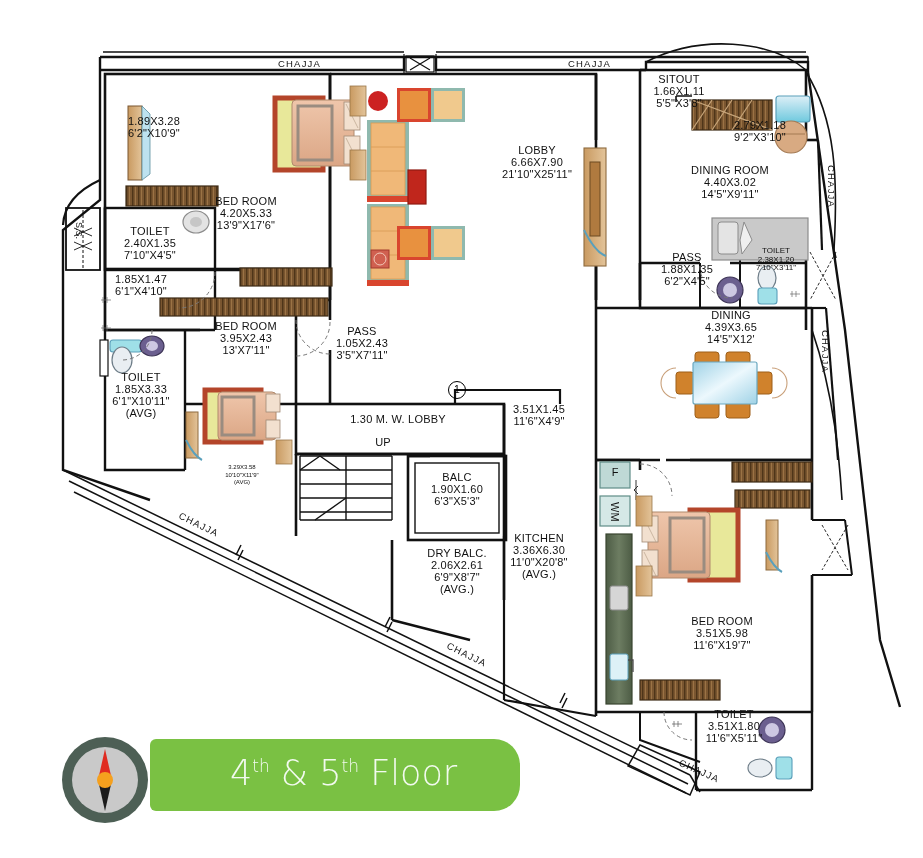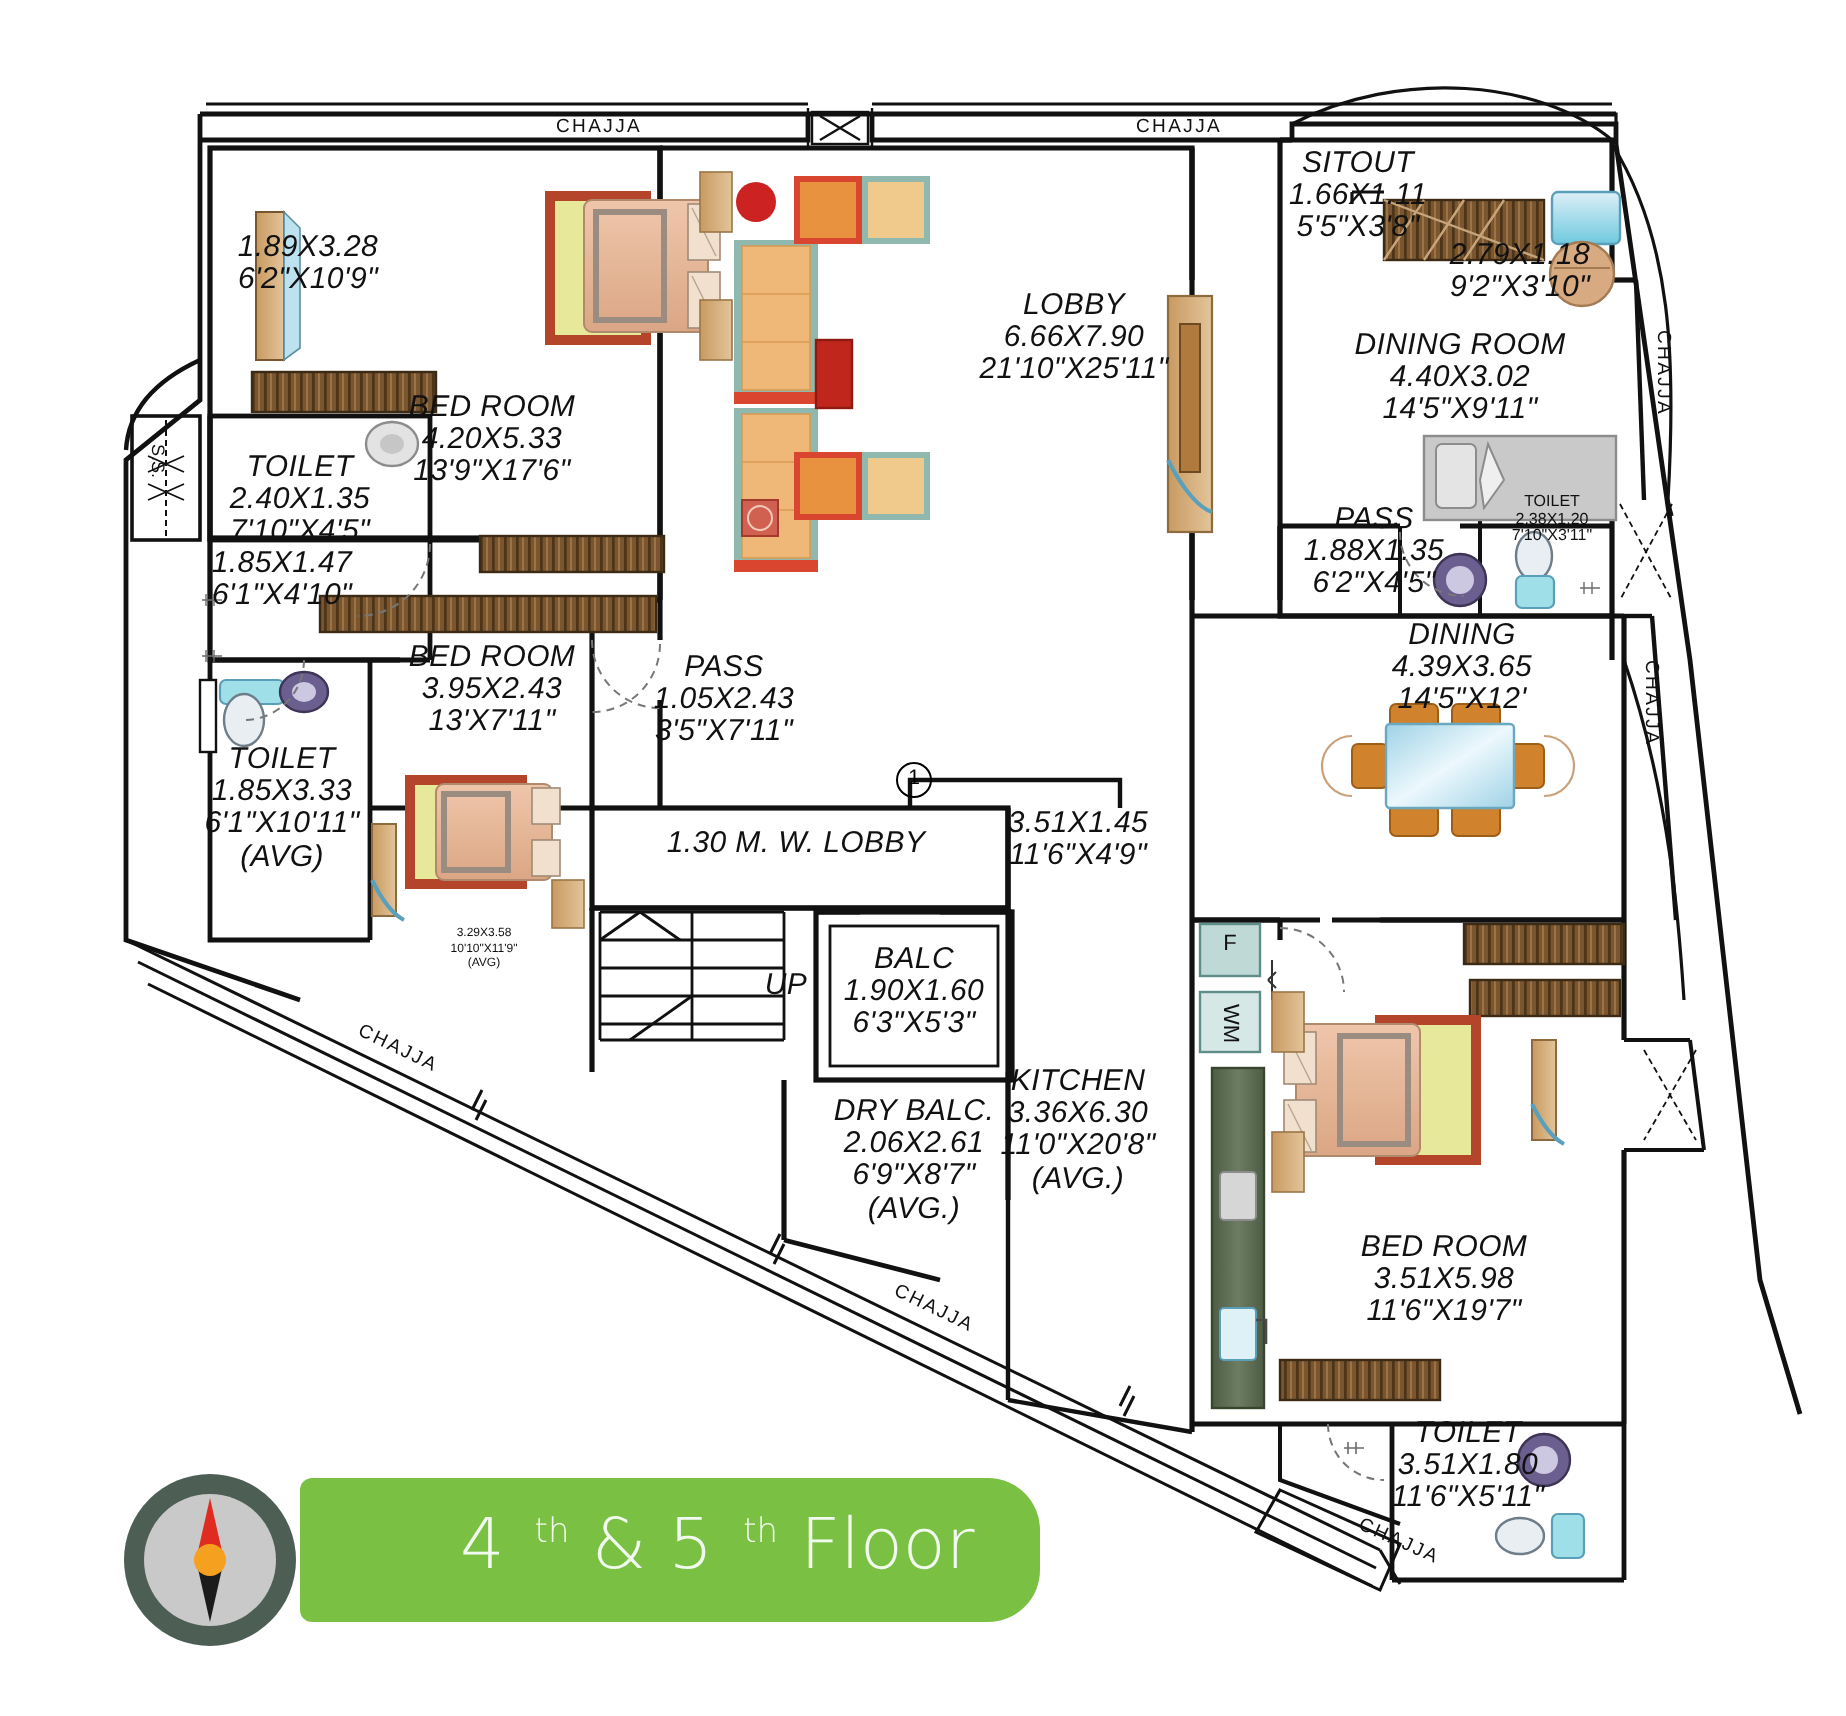--- a/index.html
+++ b/index.html
@@ -5,36 +5,36 @@
   html,body{margin:0;padding:0;background:#ffffff;}
   body{width:923px;height:858px;position:relative;overflow:hidden;
        font-family:"Liberation Sans", sans-serif;color:#000;}
   #plan{position:absolute;left:0;top:0;width:923px;height:858px;}
   .lbl{position:absolute;text-align:center;line-height:1.08;white-space:nowrap;
        font-family:"Liberation Sans", sans-serif;color:#111;}
   .lbl .l1{display:block;font-weight:400;}
   .lbl .l2{display:block;}
   .lbl .l3{display:block;}
   .lbl .l4{display:block;}
-  .rm{font-size:15px;letter-spacing:.2px;font-style:italic;}
+  .rm{font-size:11px;letter-spacing:.2px;}
   .rm-sm{font-size:11px;}
   .rm-xs{font-size:8px;}
   .rm-tiny{font-size:6px;}
   .chajja{position:absolute;font-size:9.5px;letter-spacing:1.2px;color:#111;}
   .vert{writing-mode:vertical-rl;text-orientation:mixed;}
   .circ1{position:absolute;width:16px;height:16px;border:1.4px solid #000;
          border-radius:50%;font-size:10.5px;line-height:14px;text-align:center;}
   
   #banner{position:absolute;left:60px;top:735px;width:460px;height:80px;}
   #bannerbar{position:absolute;left:90px;top:4px;width:370px;height:72px;
      background:#7ac143;border-radius:6px 26px 26px 6px;}
   #bannerbar:after{content:"";position:absolute;right:-1px;top:0;width:26px;height:72px;}
   #bannertext{position:absolute;left:170px;top:18px;width:300px;
      font-size:35px;color:#f2faef;font-family:"DejaVu Sans", sans-serif;font-weight:300;}
-  #bannertext sup{font-size:17px;vertical-align:super;margin-left:15px;}
+  #bannertext sup{font-size:17px;vertical-align:super;}
   #compass{position:absolute;left:0px;top:0px;width:90px;height:90px;}
 </style>
 </head>
 <body>
 
 <svg id="plan" viewBox="0 0 923 858">
   <defs>
     <linearGradient id="gBed" x1="0" y1="0" x2="0" y2="1">
       <stop offset="0" stop-color="#efc6ab"></stop>
         <stop offset="1" stop-color="#dba685"></stop>
@@ -477,21 +477,21 @@
 
 <div class="lbl rm-tiny" style="left:196px;top:464px;width:92px;line-height:1.25;">
   <span class="l2">3.29X3.58</span>
   <span class="l3">10'10"X11'9"</span>
   <span class="l4">(AVG)</span>
 </div>
 
 <div class="lbl rm" style="left:308px;top:414px;width:180px;text-align:center;">
   <span class="l1">1.30 M. W. LOBBY</span>
 </div>
-<div class="lbl rm" style="left:373px;top:437px;width:40px;margin-top:48px;">UP</div>
+<div class="lbl rm" style="left:363px;top:437px;width:40px;">UP</div>
 
 <div class="lbl rm" style="left:412px;top:472px;width:90px;">
   <span class="l1">BALC</span>
   <span class="l2">1.90X1.60</span>
   <span class="l3">6'3"X5'3"</span>
 </div>
 
 <div class="lbl rm" style="left:402px;top:548px;width:110px;">
   <span class="l1">DRY BALC.</span>
   <span class="l2">2.06X2.61</span>

